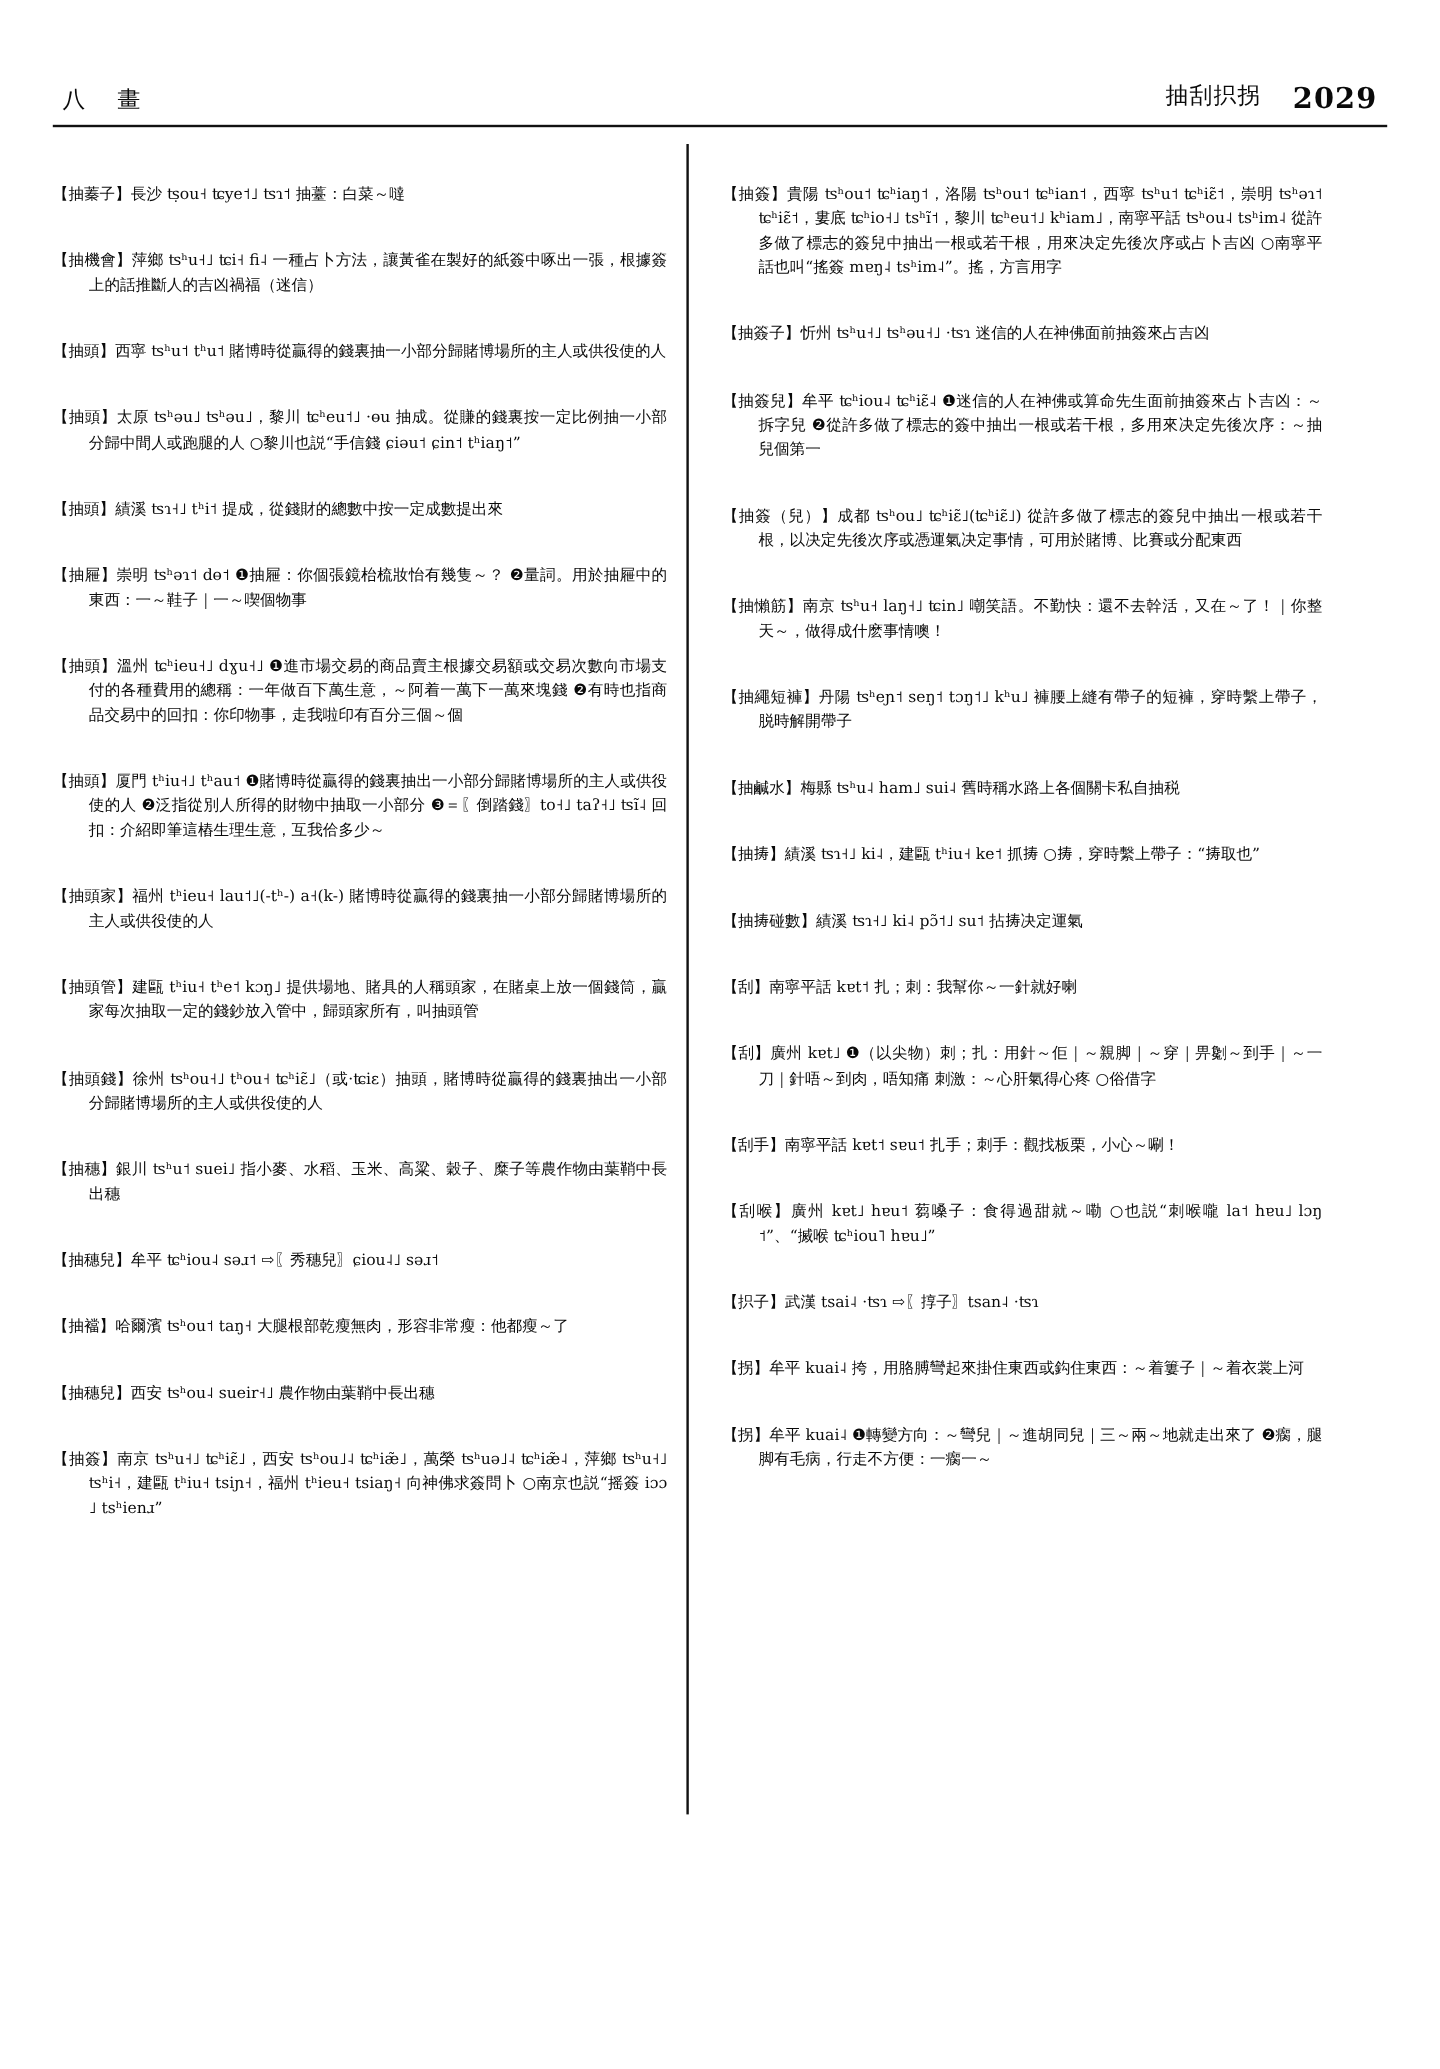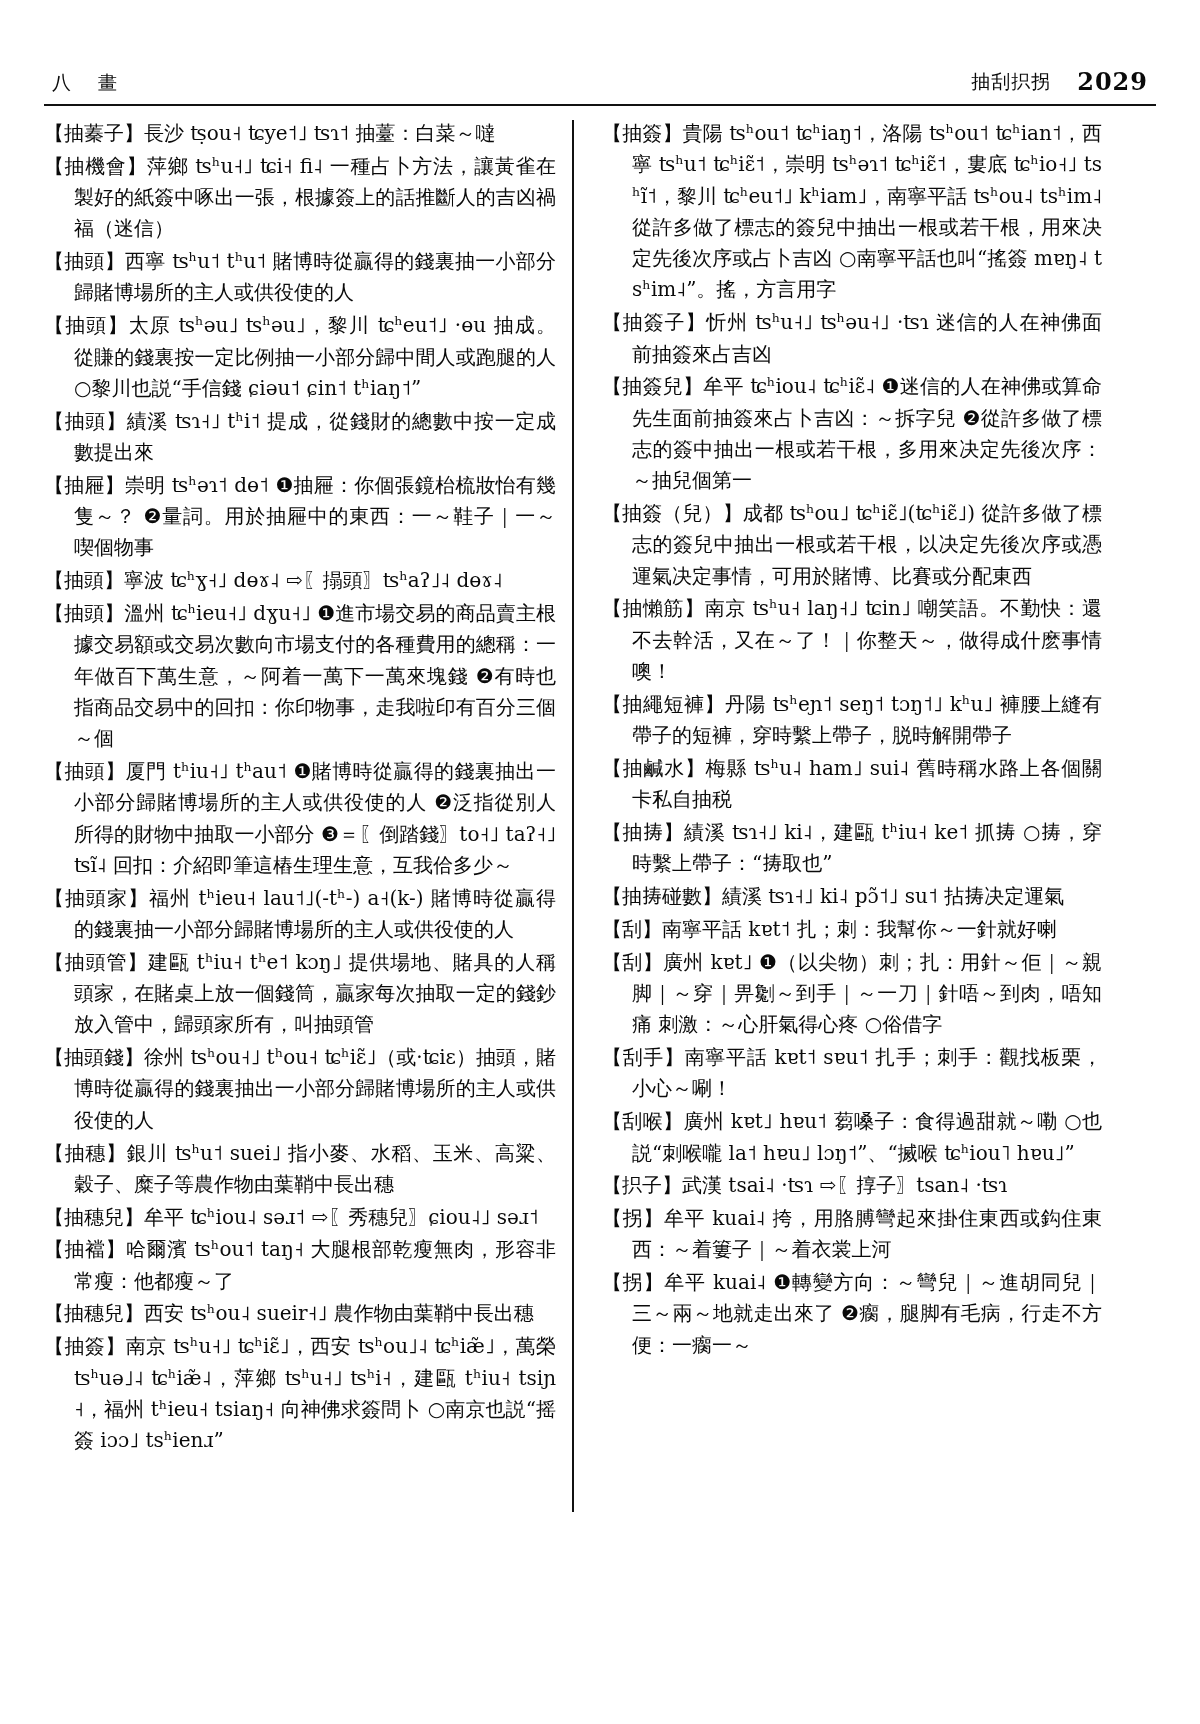--- a/index.html
+++ b/index.html
@@ -36,21 +36,21 @@
     letter-spacing: 1px;
   }
   .header-left {
     display: flex;
     align-items: flex-end;
     gap: 26px;
     font-size: 19px;
   }
   .header-right {
     display: flex;
-    align-items: center;
+    align-items: flex-start;
     gap: 26px;
     font-size: 19px;
   }
   .page-number {
     font-family: "DejaVu Serif", "Liberation Serif", serif;
     font-weight: bold;
     font-size: 24px;
   }
   .rule {
     position: absolute;
@@ -76,29 +76,30 @@
   }
   .col-left { padding-right: 16px; }
   .col-right { padding-left: 28px; }
   .divider {
     width: 0;
     border-left: 2px solid #111;
     height: 1392px;
     margin-top: 2px;
   }
   .entry {
-    font-size: 20px;
+    font-size: 13px;
     line-height: 1.565;
     text-align: justify;
     text-justify: inter-character;
     margin-bottom: 1.5px;
     text-indent: 0;
     padding-left: 30px;
     text-indent: -30px;
     word-break: break-all;
+    margin-top: 35px;
   }
 </style>
 </head>
 <body>
 
 <div class="page">
 
   <div class="header">
     <div class="header-left">
       <span>八</span>
@@ -114,21 +115,20 @@
 
   <div class="columns">
 
     <div class="col col-left">
       <div class="entry">【抽蓁子】長沙 ʦ̣ou˧ ʨye˦˩ ʦɿ˦ 抽薹：白菜～噠</div>
       <div class="entry">【抽機會】萍鄉 ʦʰu˧˩ ʨi˧ fi˨ 一種占卜方法，讓黃雀在製好的紙簽中啄出一張，根據簽上的話推斷人的吉凶禍福（迷信）</div>
       <div class="entry">【抽頭】西寧 ʦʰu˦ tʰu˦ 賭博時從贏得的錢裏抽一小部分歸賭博場所的主人或供役使的人</div>
       <div class="entry">【抽頭】太原 ʦʰəu˩ ʦʰəu˩，黎川 ʨʰeu˦˩ ·ɵu 抽成。從賺的錢裏按一定比例抽一小部分歸中間人或跑腿的人 ○黎川也説“手信錢 ɕiəu˦ ɕin˦ tʰiaŋ˦”</div>
       <div class="entry">【抽頭】績溪 ʦɿ˧˩ tʰi˦ 提成，從錢財的總數中按一定成數提出來</div>
       <div class="entry">【抽屜】崇明 ʦʰəɿ˦ dɵ˦ ❶抽屜：你個張鏡枱梳妝怡有幾隻～？ ❷量詞。用於抽屜中的東西：一～鞋子｜一～喫個物事</div>
-      <div class="entry">【抽頭】寧波 ʨʰɣ˧˩ dɵɤ˨ ⇨〖搨頭〗ʦʰaʔ˩˨ dɵɤ˨</div>
       <div class="entry">【抽頭】溫州 ʨʰieu˧˩ dɣu˧˩ ❶進市場交易的商品賣主根據交易額或交易次數向市場支付的各種費用的總稱：一年做百下萬生意，～阿着一萬下一萬來塊錢 ❷有時也指商品交易中的回扣：你印物事，走我啦印有百分三個～個</div>
       <div class="entry">【抽頭】厦門 tʰiu˧˩ tʰau˦ ❶賭博時從贏得的錢裏抽出一小部分歸賭博場所的主人或供役使的人 ❷泛指從別人所得的財物中抽取一小部分 ❸＝〖倒踏錢〗to˧˩ taʔ˧˩ ʦĩ˨ 回扣：介紹即筆這樁生理生意，互我佮多少～</div>
       <div class="entry">【抽頭家】福州 tʰieu˧ lau˦˩(-tʰ-) a˧(k-) 賭博時從贏得的錢裏抽一小部分歸賭博場所的主人或供役使的人</div>
       <div class="entry">【抽頭管】建甌 tʰiu˧ tʰe˦ kɔŋ˩ 提供場地、賭具的人稱頭家，在賭桌上放一個錢筒，贏家每次抽取一定的錢鈔放入管中，歸頭家所有，叫抽頭管</div>
       <div class="entry">【抽頭錢】徐州 ʦʰou˧˩ tʰou˧ ʨʰiɛ̃˩（或·ʨiɛ）抽頭，賭博時從贏得的錢裏抽出一小部分歸賭博場所的主人或供役使的人</div>
       <div class="entry">【抽穗】銀川 ʦʰu˦ suei˩ 指小麥、水稻、玉米、高粱、穀子、糜子等農作物由葉鞘中長出穗</div>
       <div class="entry">【抽穗兒】牟平 ʨʰiou˨ səɹ˦ ⇨〖秀穗兒〗ɕiou˨˩ səɹ˦</div>
       <div class="entry">【抽襠】哈爾濱 ʦʰou˦ taŋ˧ 大腿根部乾瘦無肉，形容非常瘦：他都瘦～了</div>
       <div class="entry">【抽穗兒】西安 ʦʰou˨ sueir˧˩ 農作物由葉鞘中長出穗</div>
       <div class="entry">【抽簽】南京 ʦʰu˧˩ ʨʰiɛ̃˩，西安 ʦʰou˩˨ ʨʰiæ̃˩，萬榮 ʦʰuə˩˨ ʨʰiæ̃˨，萍鄉 ʦʰu˧˩ ʦʰi˧，建甌 tʰiu˧ tsiɲ˧，福州 tʰieu˧ tsiaŋ˧ 向神佛求簽問卜 ○南京也説“摇簽 iɔɔ˩ tsʰienɹ”</div>

